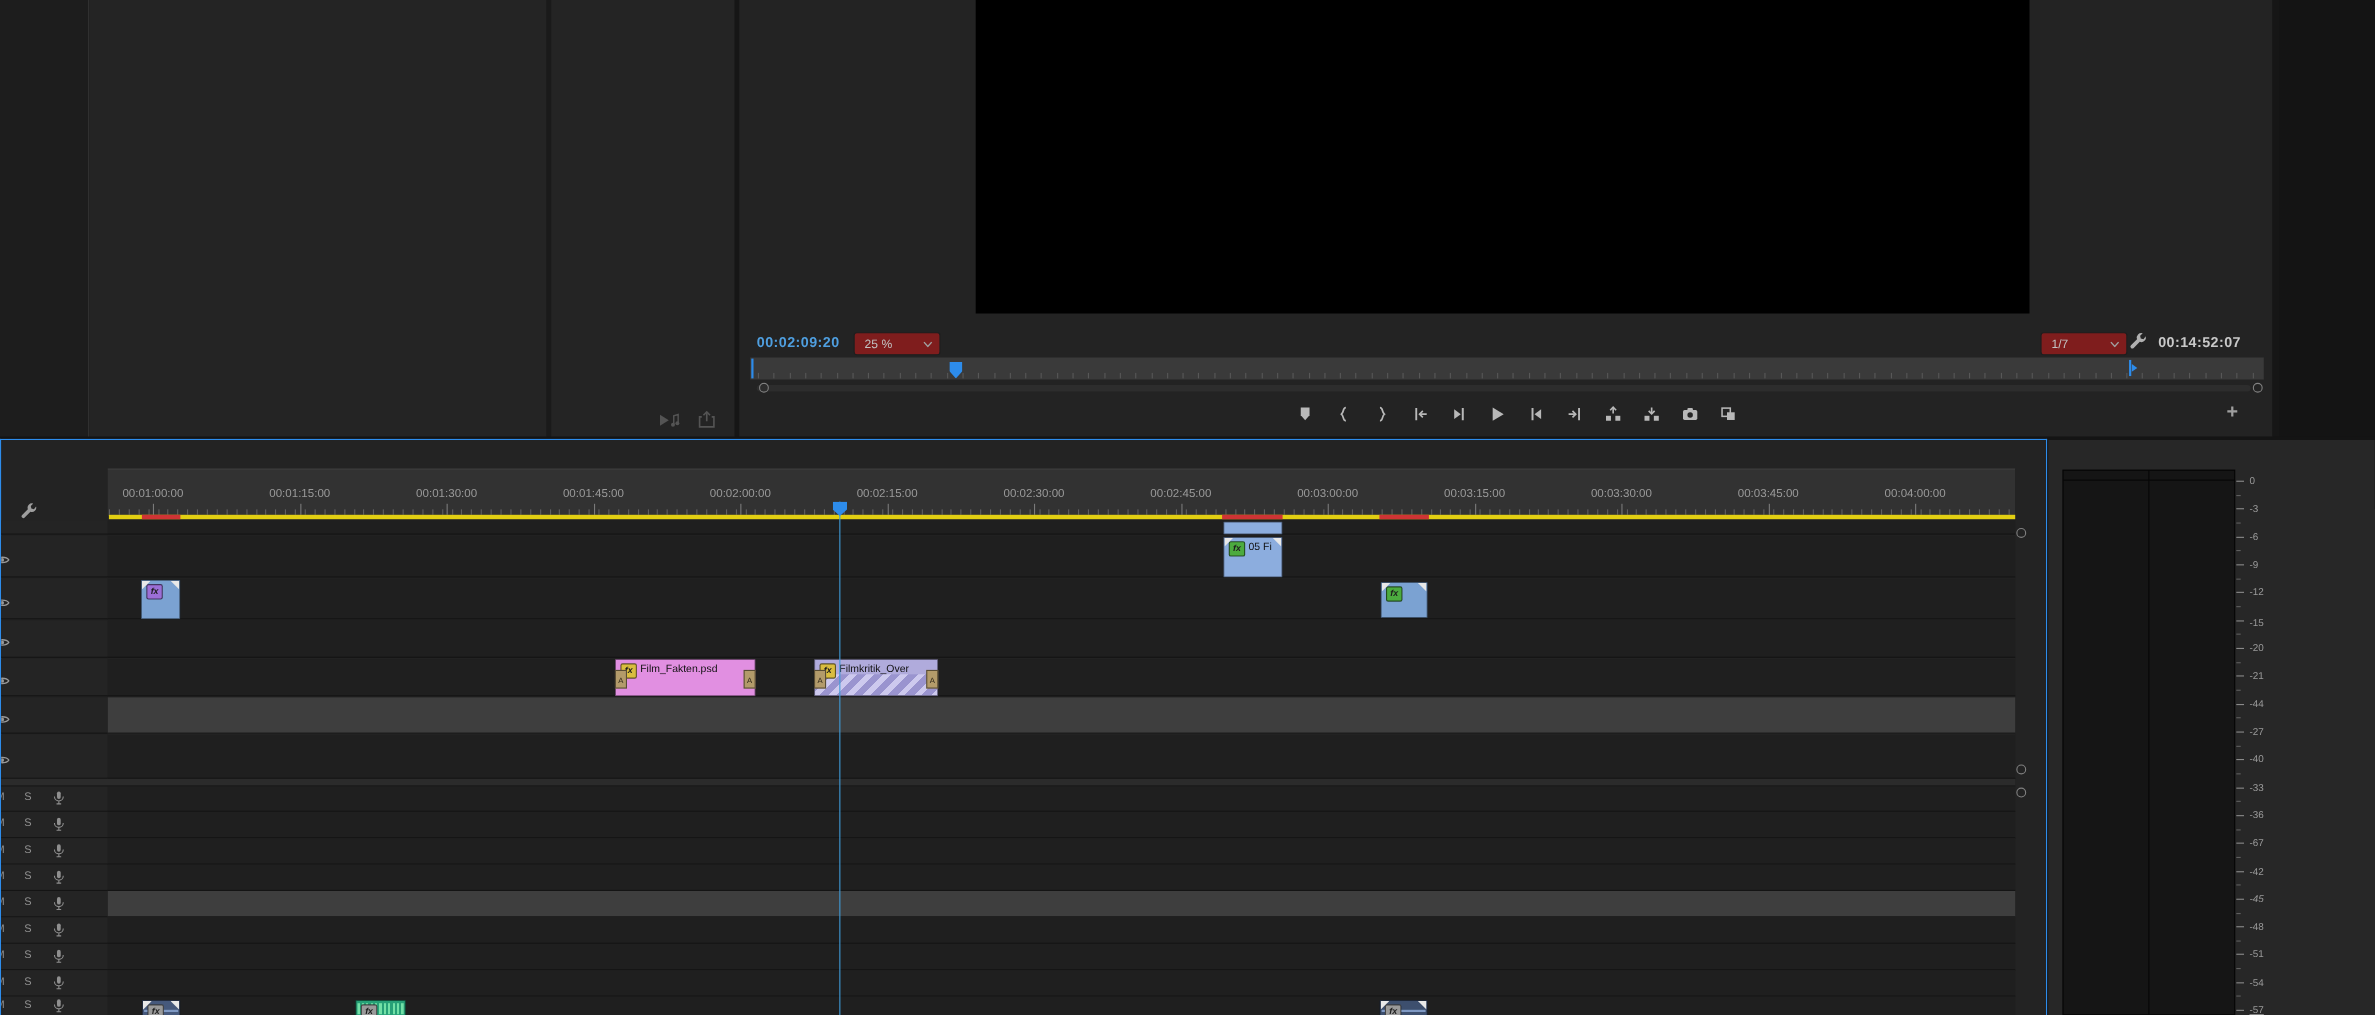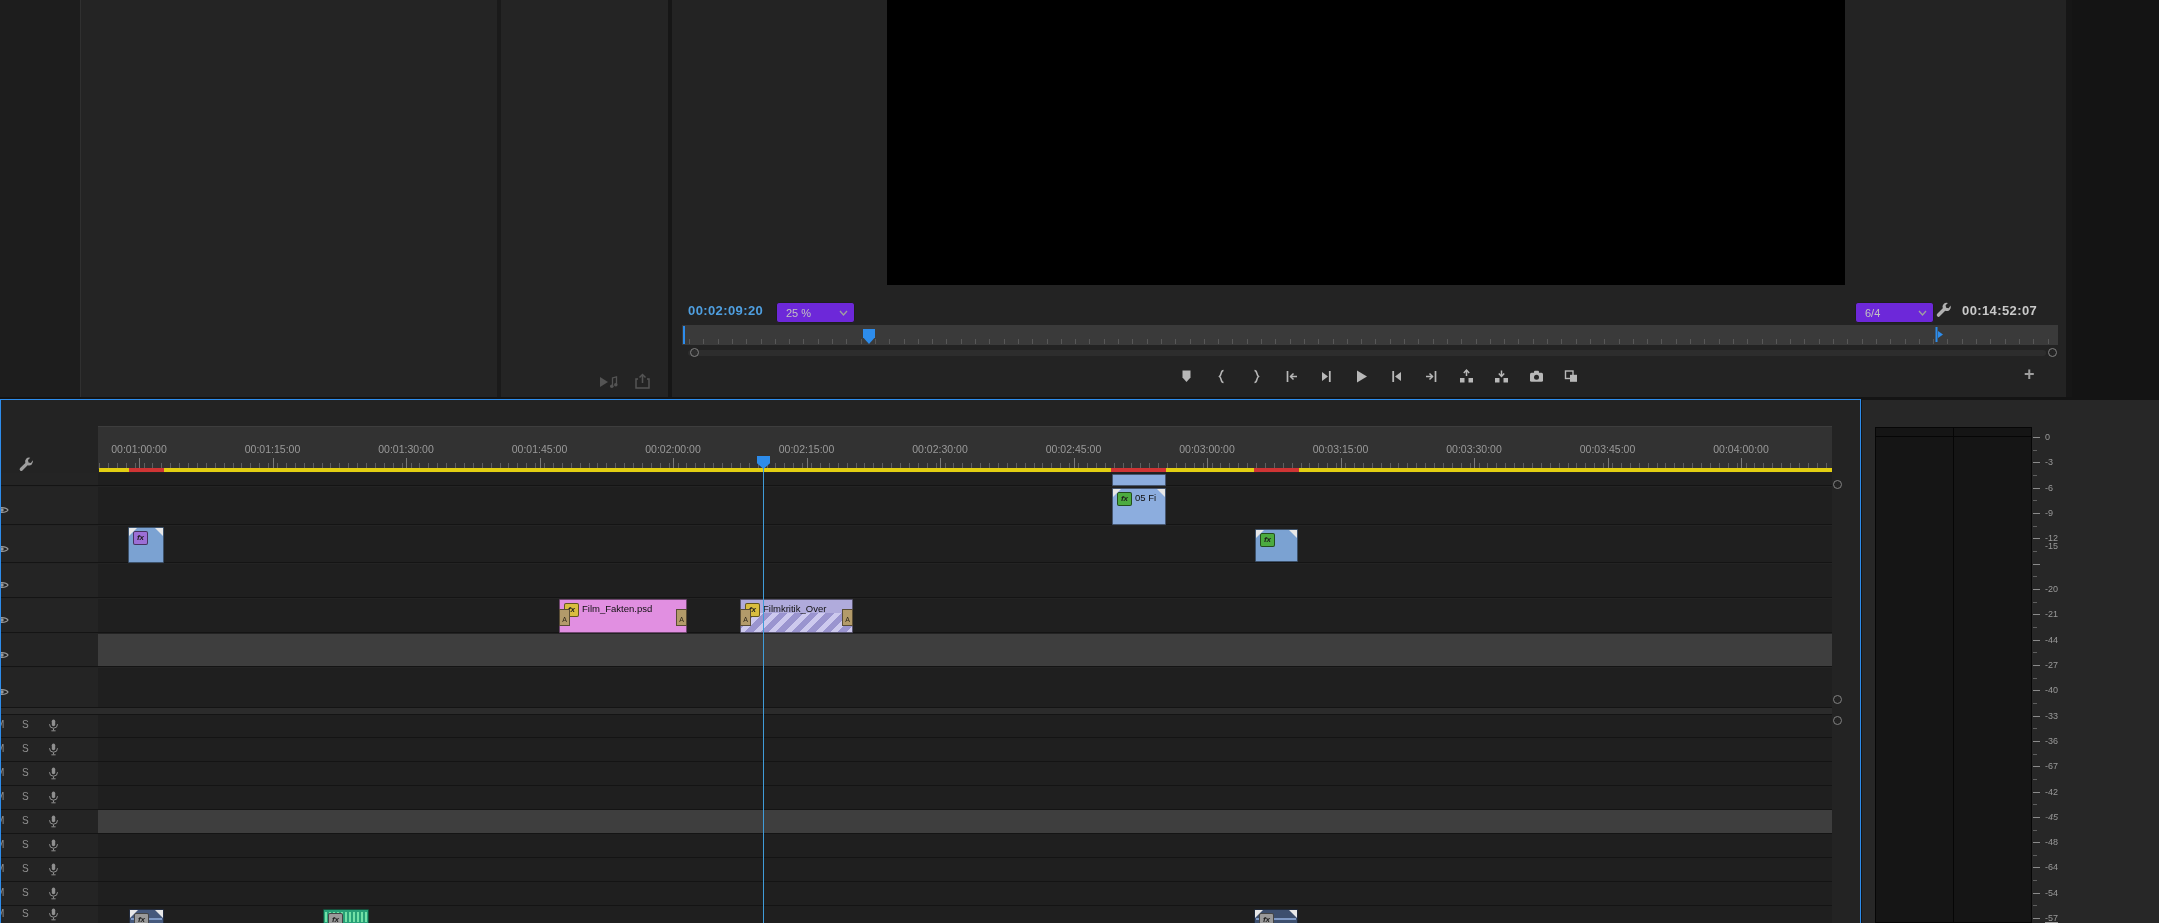--- a/index.html
+++ b/index.html
@@ -2,21 +2,21 @@
 <html><head>
 <meta charset="utf-8">
 <style>
   html,body{margin:0;padding:0;background:#111;}
   .app{position:relative;width:2159px;height:923px;background:#141414;overflow:hidden;
        font-family:"Liberation Sans",sans-serif;color:#c8c8c8;-webkit-font-smoothing:antialiased;}
   .abs{position:absolute;}
   .panel{position:absolute;background:#242424;}
   
   .tc{font-size:13px;font-weight:bold;letter-spacing:.4px;}
-  .select{position:absolute;height:19px;background:#6d28d9;border:1px solid #1e1e1e;border-radius:3px;
+  .select{position:absolute;height:19px;background:#7f1d1d;border:1px solid #1e1e1e;border-radius:3px;
           display:flex;align-items:center;justify-content:space-between;padding:0 6px 0 9px;
           font-size:11px;color:#c2c2c2;cursor:default;}
   .chev{width:9px;height:6px;flex:0 0 auto;margin-left:8px;}
   .transport{position:absolute;display:flex;justify-content:space-between;align-items:center;}
   .tbtn{width:17px;height:17px;display:flex;align-items:center;justify-content:center;}
   .tbtn svg{width:15px;height:15px;}
   .miniruler{position:absolute;background:#3a3a3a;}
   .tick{position:absolute;background:#5f5f5f;width:1px;}
   .rlabel{position:absolute;transform:translateX(-50%);font-size:10.5px;color:#9a9a9a;white-space:nowrap;}
   .row-sep{box-sizing:border-box;border-bottom:1px solid #141414;}
@@ -68,21 +68,21 @@
     <div class="abs tc" style="left:16px;top:303px;color:#4f9fe0;">00:02:09:20</div>
 
     <div class="select" style="left:104px;top:302px;width:62px;">
       <span>25 %</span>
       <svg class="chev" viewBox="0 0 9 6">
           <path d="M1 1l3.5 4L8 1" fill="none" stroke="#a0a0a0" stroke-width="1.3"></path>
         </svg>
     </div>
 
     <div class="select" style="left:1183px;top:302px;width:62px;">
-      <span>6/4</span>
+      <span>1/7</span>
       <svg class="chev" viewBox="0 0 9 6">
           <path d="M1 1l3.5 4L8 1" fill="none" stroke="#a0a0a0" stroke-width="1.3"></path>
         </svg>
     </div>
 
     <div class="abs" style="left:1263px;top:301px;">
       <svg width="18" height="18" viewBox="0 0 16 16">
           <path d="M13.9 4.1a3.7 3.7 0 0 1-4.8 4.6L4.2 13.6a1.55 1.55 0 1 1-2.2-2.2L6.9 6.5A3.7 3.7 0 0 1 11.5 1.7L9.4 3.8l.5 2.2 2.2.5z" fill="#b0b0b0"></path>
         </svg>
     </div>
@@ -726,21 +726,21 @@
       <div style="position: absolute; left: 171px; top: 87.6px; width: 7px; height: 1px; background: rgb(138, 138, 138);"></div>
       <div class="dbl" style="position: absolute; left: 183px; top: 82.6px;">-6</div>
       <div style="position: absolute; left: 171px; top: 100.3px; width: 4px; height: 1px; background: rgb(95, 95, 95);"></div>
       <div style="position: absolute; left: 171px; top: 113px; width: 7px; height: 1px; background: rgb(138, 138, 138);"></div>
       <div class="dbl" style="position: absolute; left: 183px; top: 108px;">-9</div>
       <div style="position: absolute; left: 171px; top: 125.6px; width: 4px; height: 1px; background: rgb(95, 95, 95);"></div>
       <div style="position: absolute; left: 171px; top: 138.3px; width: 7px; height: 1px; background: rgb(138, 138, 138);"></div>
       <div class="dbl" style="position: absolute; left: 183px; top: 133.3px;">-12</div>
       <div style="position: absolute; left: 171px; top: 150.9px; width: 4px; height: 1px; background: rgb(95, 95, 95);"></div>
       <div style="position: absolute; left: 171px; top: 163.6px; width: 7px; height: 1px; background: rgb(138, 138, 138);"></div>
-      <div class="dbl" style="position: absolute; left: 183px; top: 141px;">-15</div>
+      <div class="dbl" style="position: absolute; left: 183px; top: 161px;">-15</div>
       <div style="position: absolute; left: 171px; top: 176.3px; width: 4px; height: 1px; background: rgb(95, 95, 95);"></div>
       <div style="position: absolute; left: 171px; top: 188.9px; width: 7px; height: 1px; background: rgb(138, 138, 138);"></div>
       <div class="dbl" style="position: absolute; left: 183px; top: 183.9px;">-20</div>
       <div style="position: absolute; left: 171px; top: 201.6px; width: 4px; height: 1px; background: rgb(95, 95, 95);"></div>
       <div style="position: absolute; left: 171px; top: 214.2px; width: 7px; height: 1px; background: rgb(138, 138, 138);"></div>
       <div class="dbl" style="position: absolute; left: 183px; top: 209.2px;">-21</div>
       <div style="position: absolute; left: 171px; top: 226.9px; width: 4px; height: 1px; background: rgb(95, 95, 95);"></div>
       <div style="position: absolute; left: 171px; top: 239.6px; width: 7px; height: 1px; background: rgb(138, 138, 138);"></div>
       <div class="dbl" style="position: absolute; left: 183px; top: 234.6px;">-44</div>
       <div style="position: absolute; left: 171px; top: 252.2px; width: 4px; height: 1px; background: rgb(95, 95, 95);"></div>
@@ -762,21 +762,21 @@
       <div style="position: absolute; left: 171px; top: 391.5px; width: 7px; height: 1px; background: rgb(138, 138, 138);"></div>
       <div class="dbl" style="position: absolute; left: 183px; top: 386.5px;">-42</div>
       <div style="position: absolute; left: 171px; top: 404.1px; width: 4px; height: 1px; background: rgb(95, 95, 95);"></div>
       <div style="position: absolute; left: 171px; top: 416.8px; width: 7px; height: 1px; background: rgb(138, 138, 138);"></div>
       <div class="dbl" style="position: absolute; left: 183px; top: 411.8px; font-style: italic;">-45</div>
       <div style="position: absolute; left: 171px; top: 429.5px; width: 4px; height: 1px; background: rgb(95, 95, 95);"></div>
       <div style="position: absolute; left: 171px; top: 442.1px; width: 7px; height: 1px; background: rgb(138, 138, 138);"></div>
       <div class="dbl" style="position: absolute; left: 183px; top: 437.1px;">-48</div>
       <div style="position: absolute; left: 171px; top: 454.8px; width: 4px; height: 1px; background: rgb(95, 95, 95);"></div>
       <div style="position: absolute; left: 171px; top: 467.4px; width: 7px; height: 1px; background: rgb(138, 138, 138);"></div>
-      <div class="dbl" style="position: absolute; left: 183px; top: 462.4px;">-64</div>
+      <div class="dbl" style="position: absolute; left: 183px; top: 462.4px;">-51</div>
       <div style="position: absolute; left: 171px; top: 480.1px; width: 4px; height: 1px; background: rgb(95, 95, 95);"></div>
       <div style="position: absolute; left: 171px; top: 492.8px; width: 7px; height: 1px; background: rgb(138, 138, 138);"></div>
       <div class="dbl" style="position: absolute; left: 183px; top: 487.8px;">-54</div>
       <div style="position: absolute; left: 171px; top: 505.4px; width: 4px; height: 1px; background: rgb(95, 95, 95);"></div>
       <div style="position: absolute; left: 171px; top: 518.1px; width: 7px; height: 1px; background: rgb(138, 138, 138);"></div>
       <div class="dbl" style="position: absolute; left: 183px; top: 513.1px; text-decoration: underline;">-57</div>
     </div>
 
 </div>
 

